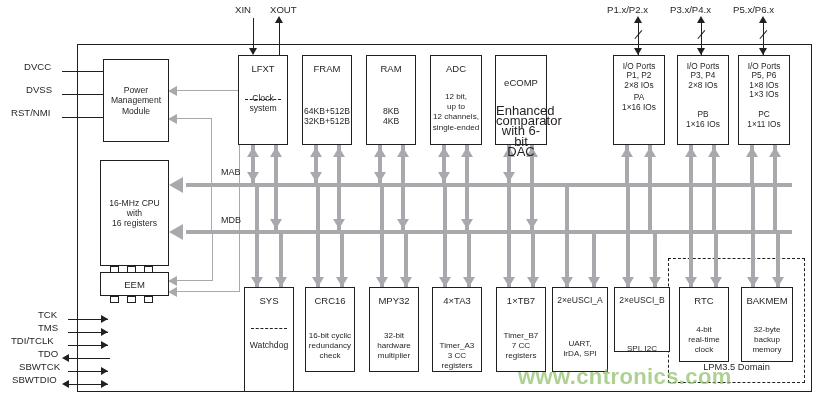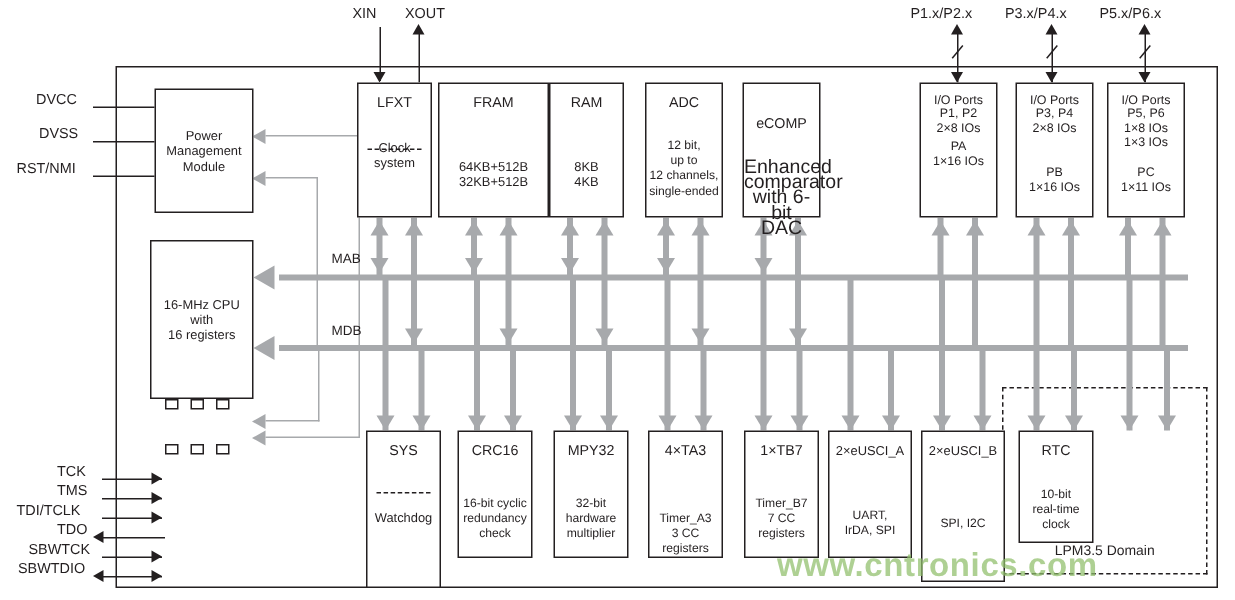--- a/index.html
+++ b/index.html
@@ -152,20 +152,23 @@
   <div class="blk" style="left:100px;top:160px;width:69px;height:106px;justify-content:center;">
     <div class="bd" style="white-space:pre-line;">16-MHz CPU
 with
 16 registers</div>
   </div>
 
   <div class="tooth" style="left:110px;top:266px;width:9px;height:7px;"></div>
   <div class="tooth" style="left:127px;top:266px;width:9px;height:7px;"></div>
   <div class="tooth" style="left:144px;top:266px;width:9px;height:7px;"></div>
 
+  <div class="blk" style="left:100px;top:272px;width:69px;height:24px;justify-content:center;">
+    <div class="hd">EEM</div>
+  </div>
 
   <div class="gthin" style="left:177px;top:280px;width:36px;"></div>
   <div class="gthinv" style="left:212px;top:233px;height:48px;"></div>
   <div class="gLs" style="left:168px;top:275.5px;"></div>
 
   <div class="gthin" style="left:177px;top:291px;width:63px;"></div>
   <div class="gthinv" style="left:239px;top:186px;height:106px;"></div>
   <div class="gLs" style="left:168px;top:286.5px;"></div>
 
   <div class="tooth" style="left:110px;top:296px;width:9px;height:7px;"></div>
@@ -206,21 +209,21 @@
   <div class="vline" style="left:279px;top:22px;height:33px;"></div>
   <div class="arrU" style="left:275px;top:16px;"></div>
 
   <div class="blk" style="left:238px;top:55px;width:50px;height:90px;">
     <div class="hd" style="margin-top:7px;">LFXT</div>
     <div class="dashsep" style="top:43px;"></div>
     <div class="bd" style="margin-top:19px;white-space:pre-line;">Clock
 system</div>
   </div>
 
-  <div class="blk" style="left:292px;top:55px;width:74px;height:90px;">
+  <div class="blk" style="left:302px;top:55px;width:50px;height:90px;">
     <div class="hd" style="margin-top:7px;">FRAM</div>
     <div class="bd" style="margin-top:32px;white-space:pre-line;">64KB+512B
 32KB+512B</div>
   </div>
 
   <div class="blk" style="left:366px;top:55px;width:50px;height:90px;">
     <div class="hd" style="margin-top:7px;">RAM</div>
     <div class="bd" style="margin-top:32px;white-space:pre-line;">8KB
 4KB</div>
   </div>
@@ -367,30 +370,36 @@
     <div class="hd" style="margin-top:7px;">1×TB7</div>
     <div class="bd" style="margin-top:25px;white-space:pre-line;font-size:8.1px;">Timer_B7
 7 CC
 registers</div>
   </div>
   <div class="blk" style="left:552px;top:287px;width:56px;height:85px;">
     <div class="hd" style="margin-top:7px;font-size:8.6px;">2×eUSCI_A</div>
     <div class="bd" style="margin-top:33px;white-space:pre-line;font-size:8.1px;">UART,
 IrDA, SPI</div>
   </div>
-  <div class="blk" style="left:614px;top:287px;width:56px;height:101px;">
+  <div class="blk" style="left:614px;top:287px;width:56px;height:65px;">
     <div class="hd" style="margin-top:7px;font-size:8.6px;">2×eUSCI_B</div>
     <div class="bd" style="margin-top:38px;white-space:pre-line;font-size:8.1px;">SPI, I2C</div>
   </div>
 
   <div class="blk" style="left:679px;top:287px;width:50px;height:75px;">
     <div class="hd" style="margin-top:7px;">RTC</div>
-    <div class="bd" style="margin-top:19px;white-space:pre-line;font-size:8.1px;">10-bit
+    <div class="bd" style="margin-top:19px;white-space:pre-line;font-size:8.1px;">4-bit
 real-time
 clock</div>
+  </div>
+  <div class="blk" style="left:741px;top:287px;width:52px;height:75px;">
+    <div class="hd" style="margin-top:7px;">BAKMEM</div>
+    <div class="bd" style="margin-top:19px;white-space:pre-line;font-size:8.1px;">32-byte
+backup
+memory</div>
   </div>
 
   <div class="gv" style="left:255px;top:185px;height:102px;"></div>
   <div class="gD" style="left:251px;top:277px;"></div>
   <div class="gv" style="left:279px;top:232px;height:55px;"></div>
   <div class="gD" style="left:275px;top:277px;"></div>
 
   <div class="gv" style="left:316px;top:185px;height:102px;"></div>
   <div class="gD" style="left:312px;top:277px;"></div>
   <div class="gv" style="left:340px;top:232px;height:55px;"></div>

